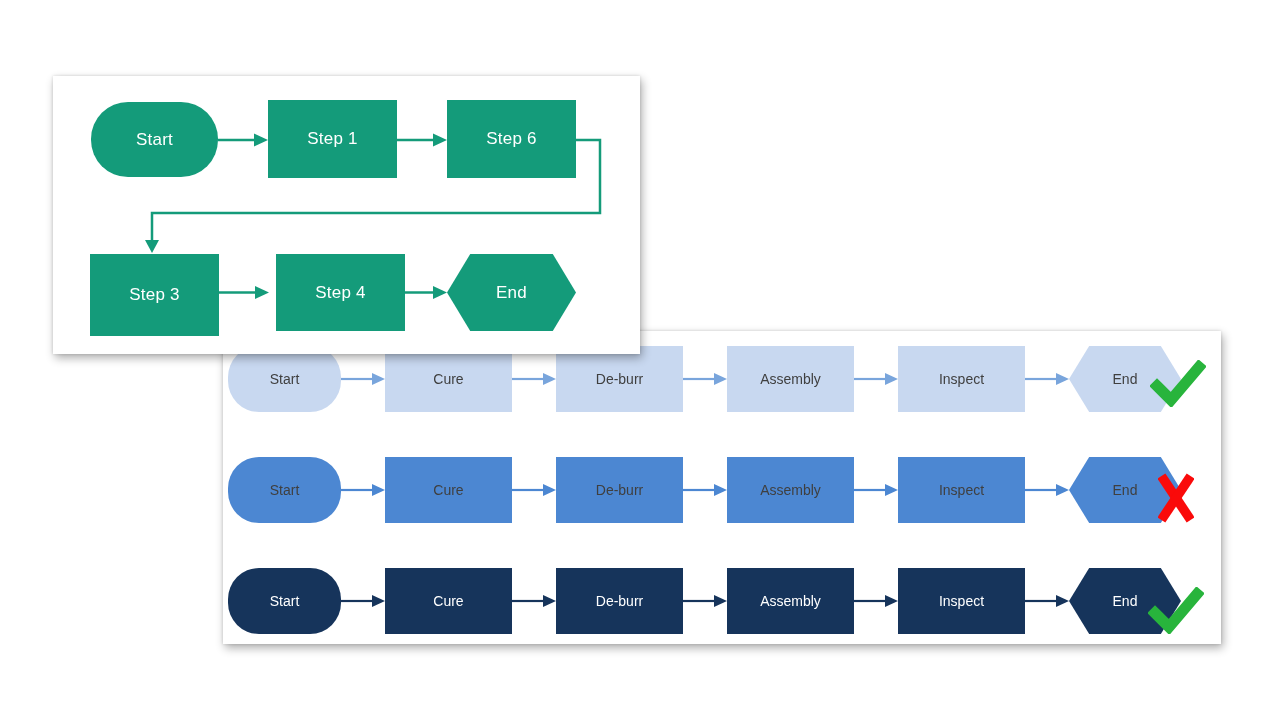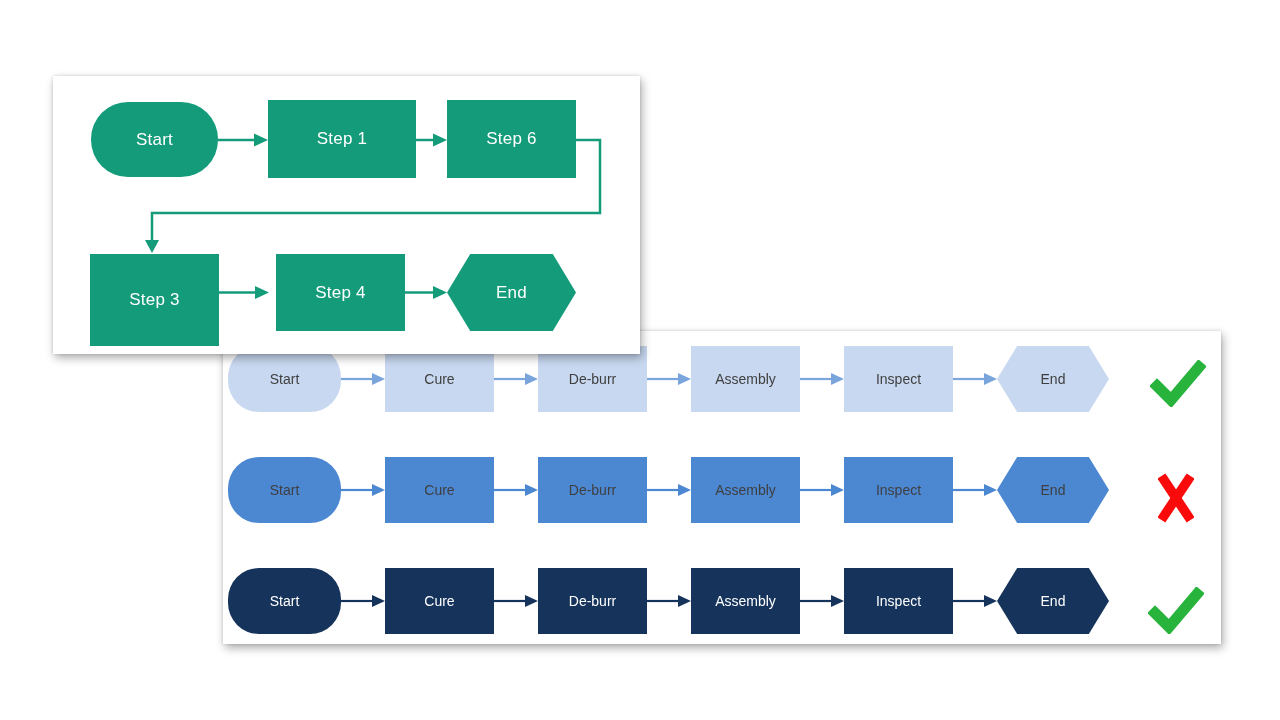--- a/index.html
+++ b/index.html
@@ -24,21 +24,21 @@
   }
   .gshape.stadium{border-radius:37px;}
   .gshape.hexagon{clip-path:polygon(0% 50%,18% 0%,82% 0%,100% 50%,82% 100%,18% 100%);}
   #gconnectors{position:absolute;left:0;top:0;width:587px;height:278px;pointer-events:none;}
   #gconnectors .stroke{stroke:var(--green,#149B7A);stroke-width:2.5;fill:none;}
   #gconnectors .head{fill:var(--green,#149B7A);}
 
   
   .flow-row{position:absolute;left:5px;display:flex;align-items:center;height:66px;}
   .node{
-    width:109px;height:66px;flex:0 0 auto;
+    width:127px;height:66px;flex:0 0 auto;
     display:flex;align-items:center;justify-content:center;
     font-size:14px;
   }
   .node.stadium{width:113px;border-radius:31px;}
   .node.hexagon{width:112px;clip-path:polygon(0% 50%,18% 0%,82% 0%,100% 50%,82% 100%,18% 100%);}
   .row-light .node{background:var(--row-light-fill,#C8D8F0);color:var(--text-dark,#3F3F3F);}
   .row-mid   .node{background:var(--row-mid-fill,#4C87D2);color:var(--text-dark,#3F3F3F);}
   .row-dark  .node{background:var(--row-dark-fill,#16345B);color:var(--text-light,#fff);}
   .row-light .harrow{color:var(--row-light-arrow,#79A5DC);}
   .row-mid   .harrow{color:var(--row-mid-fill,#4C87D2);}
@@ -55,27 +55,27 @@
 </style>
 </head>
 <body>
 
 <div class="stage">
 
   <section class="card" id="card-top">
     <div class="gshape stadium" style="left:38px;top:26px;width:127px;height:75px">
       <span>Start</span>
     </div>
-    <div class="gshape" style="left:215px;top:24px;width:148px;height:78px">
+    <div class="gshape" style="left:215px;top:24px;width:129px;height:78px">
       <span>Step 1</span>
     </div>
     <div class="gshape" style="left:394px;top:24px;width:129px;height:78px">
       <span>Step 6</span>
     </div>
-    <div class="gshape" style="left:37px;top:178px;width:129px;height:92px">
+    <div class="gshape" style="left:37px;top:178px;width:129px;height:82px">
       <span>Step 3</span>
     </div>
     <div class="gshape" style="left:223px;top:178px;width:129px;height:77px">
       <span>Step 4</span>
     </div>
     <div class="gshape hexagon" style="left:394px;top:178px;width:129px;height:77px">
       <span>End</span>
     </div>
 
     <svg id="gconnectors" viewBox="0 0 587 278">

